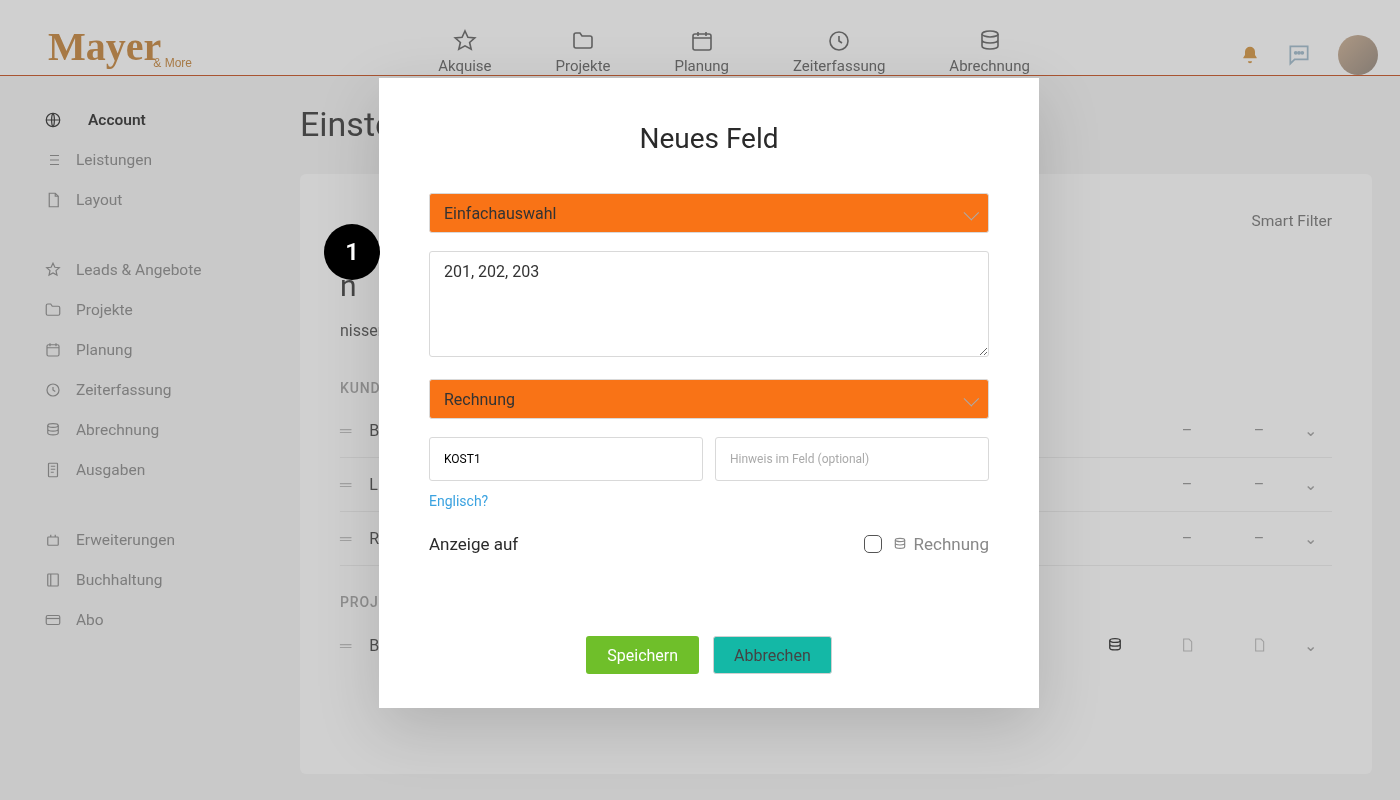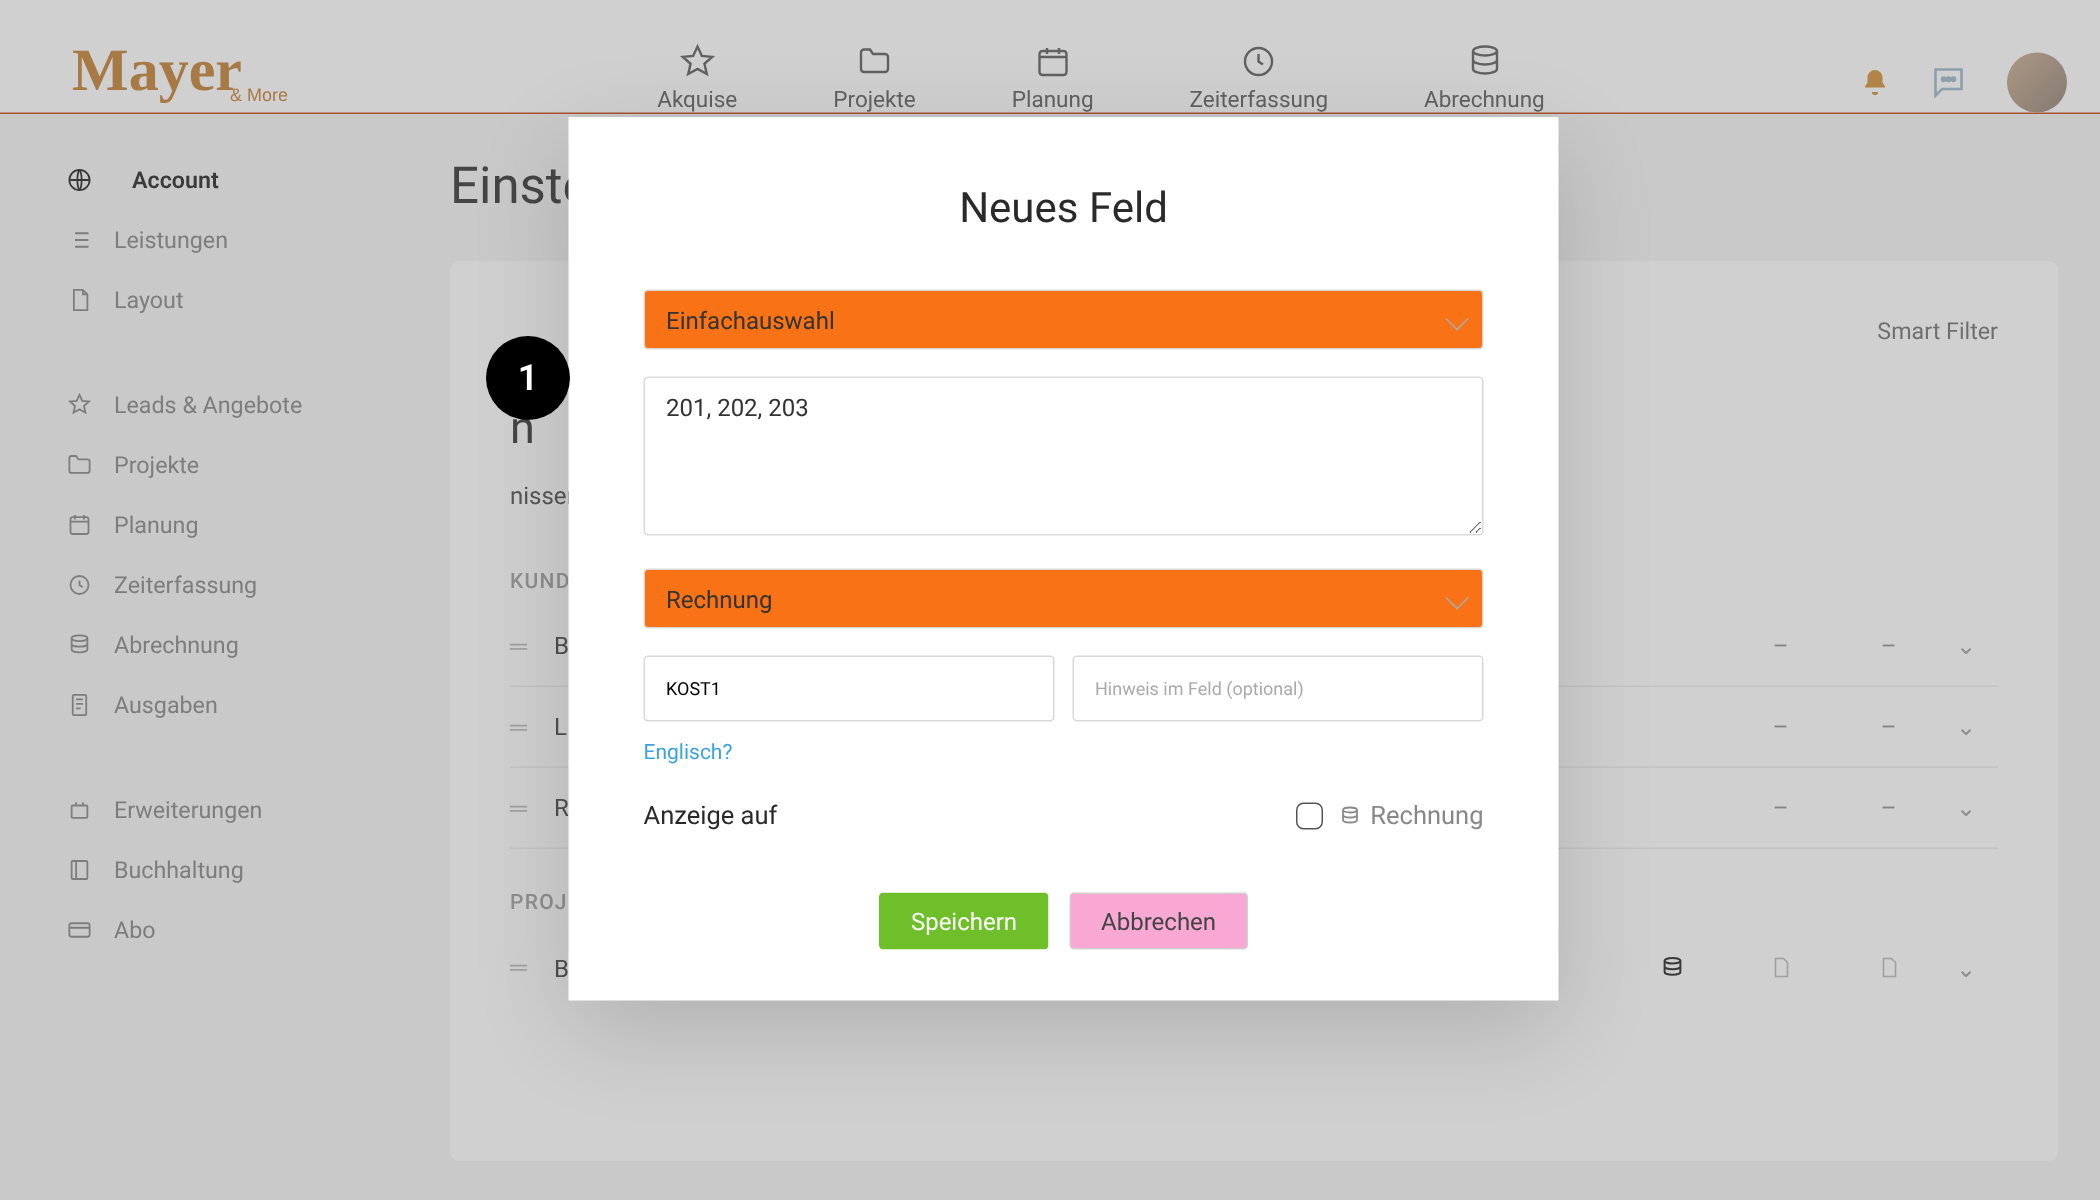--- a/index.html
+++ b/index.html
@@ -50,24 +50,24 @@
   textarea.tarea { width:100%; height:106px; border:1px solid #d9d9d9; border-radius:3px; padding:10px 14px; font-size:16px; font-family:inherit; resize:both; margin-bottom:18px; color:#333;}
   .tworow { display:flex; gap:12px; margin-bottom:10px;}
   .tworow input { flex:1; height:44px; border:1px solid #d9d9d9; border-radius:3px; padding:0 14px; font-size:12px; font-family:inherit;}
   .tworow input::placeholder { color:#aaa; }
   .englink { color:#3aa2e0; font-size:14px; cursor:pointer; }
   .showon { display:flex; align-items:center; margin-top:24px; font-size:17px; color:#2a2a2a;}
   .showon .lab { flex:1; }
   .showon .chk { width:18px; height:18px; border:1.8px solid #555; border-radius:5px; margin-right:10px;}
   .showon .ricon { margin-right:6px; }
   .showon .rtext { color:#888; }
-  .mbtns { display:flex; justify-content:center; gap:14px; margin-top:41px;}
+  .mbtns { display:flex; justify-content:center; gap:14px; margin-top:82px;}
   .btn { height:38px; padding:0 20px; border-radius:3px; font-size:16px; display:flex; align-items:center; cursor:pointer; border:1px solid transparent;}
   .btn.primary { background:#6fbf2a; color:#fff; }
-  .btn.secondary { background:#f9a8d4; border-color:#d0d0d0; color:#444;}
+  .btn.secondary { background:#14b8a6; border-color:#d0d0d0; color:#444;}
 </style>
 </head>
 <body>
 
 <div class="topbar">
   <div class="logo">
     <span>Mayer</span>
     <span class="sub">&amp; More</span>
   </div>
   <div class="mainnav">

